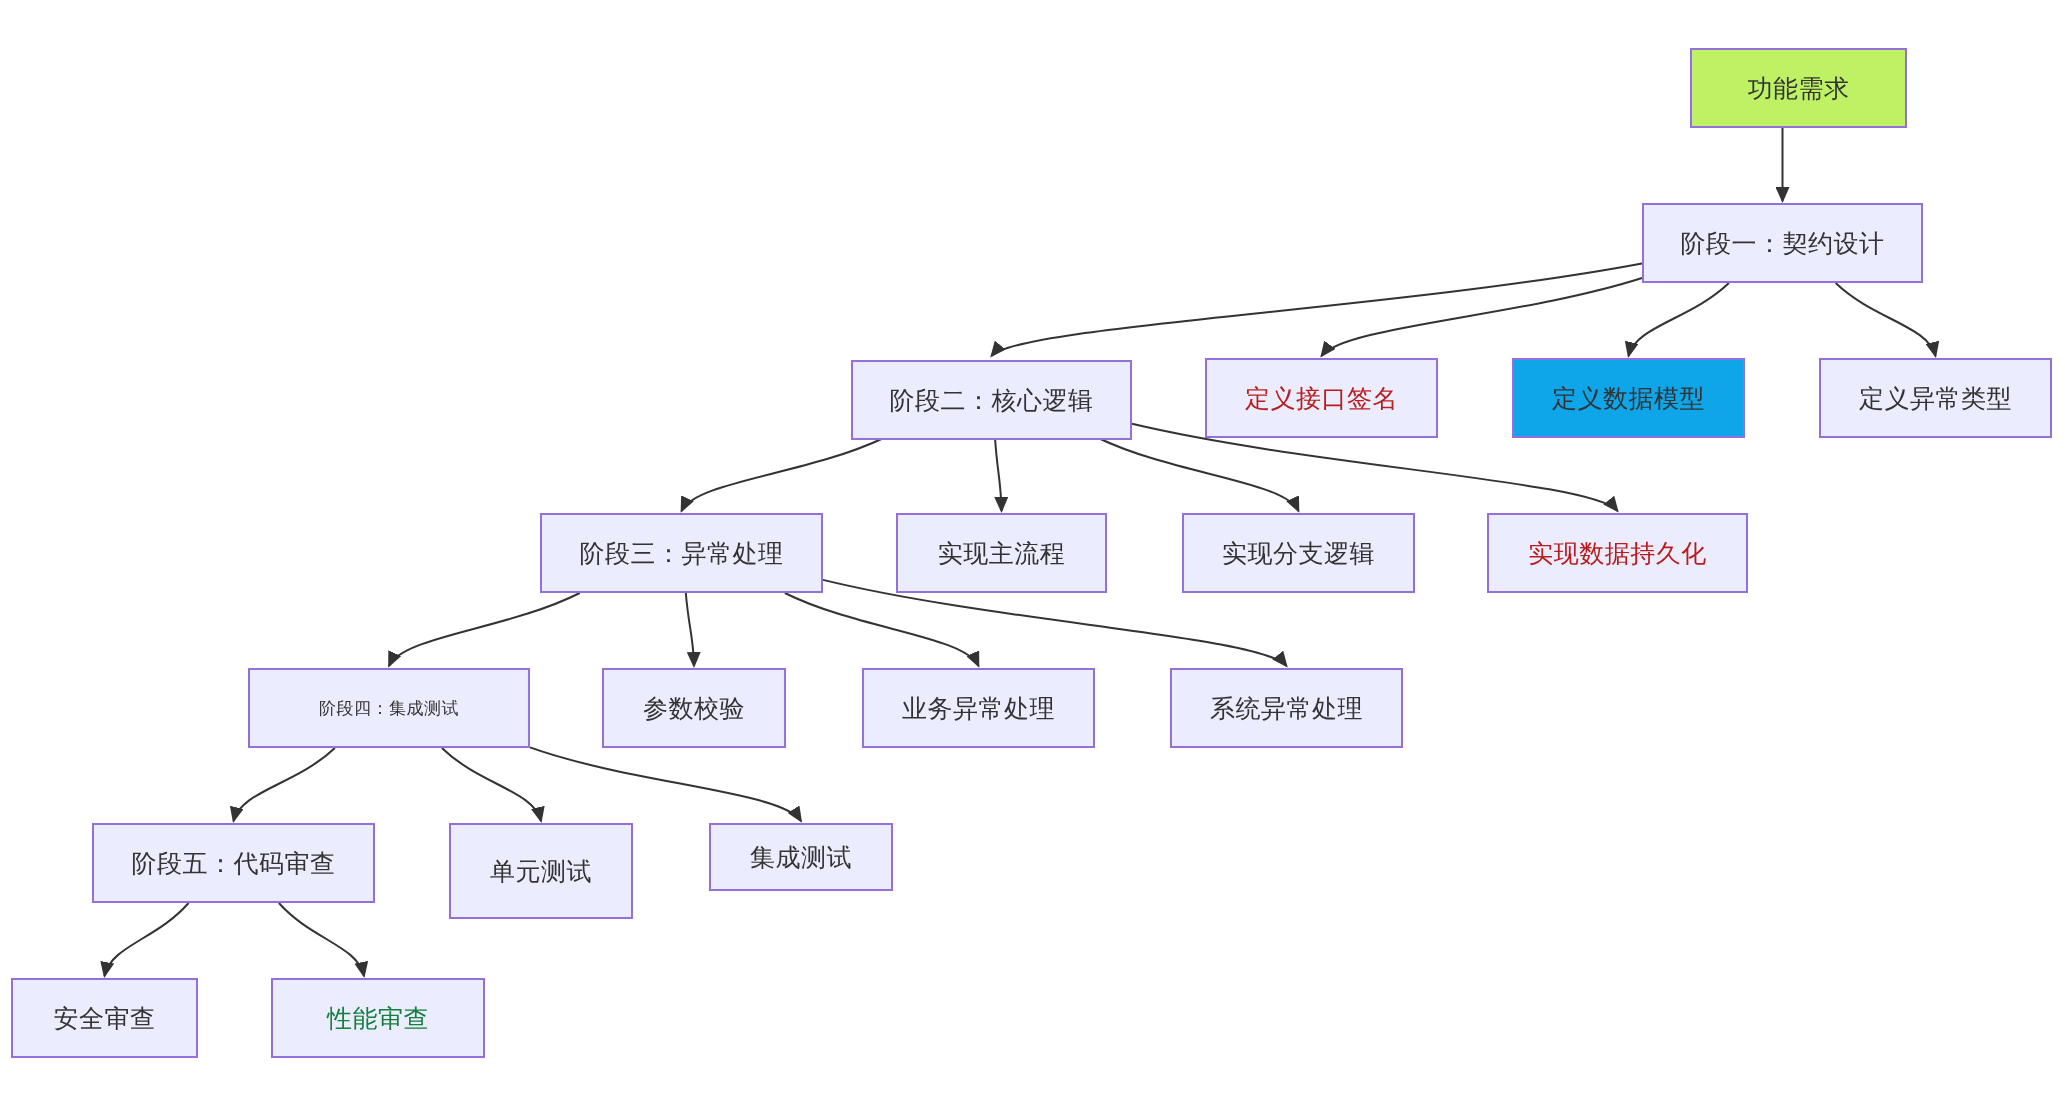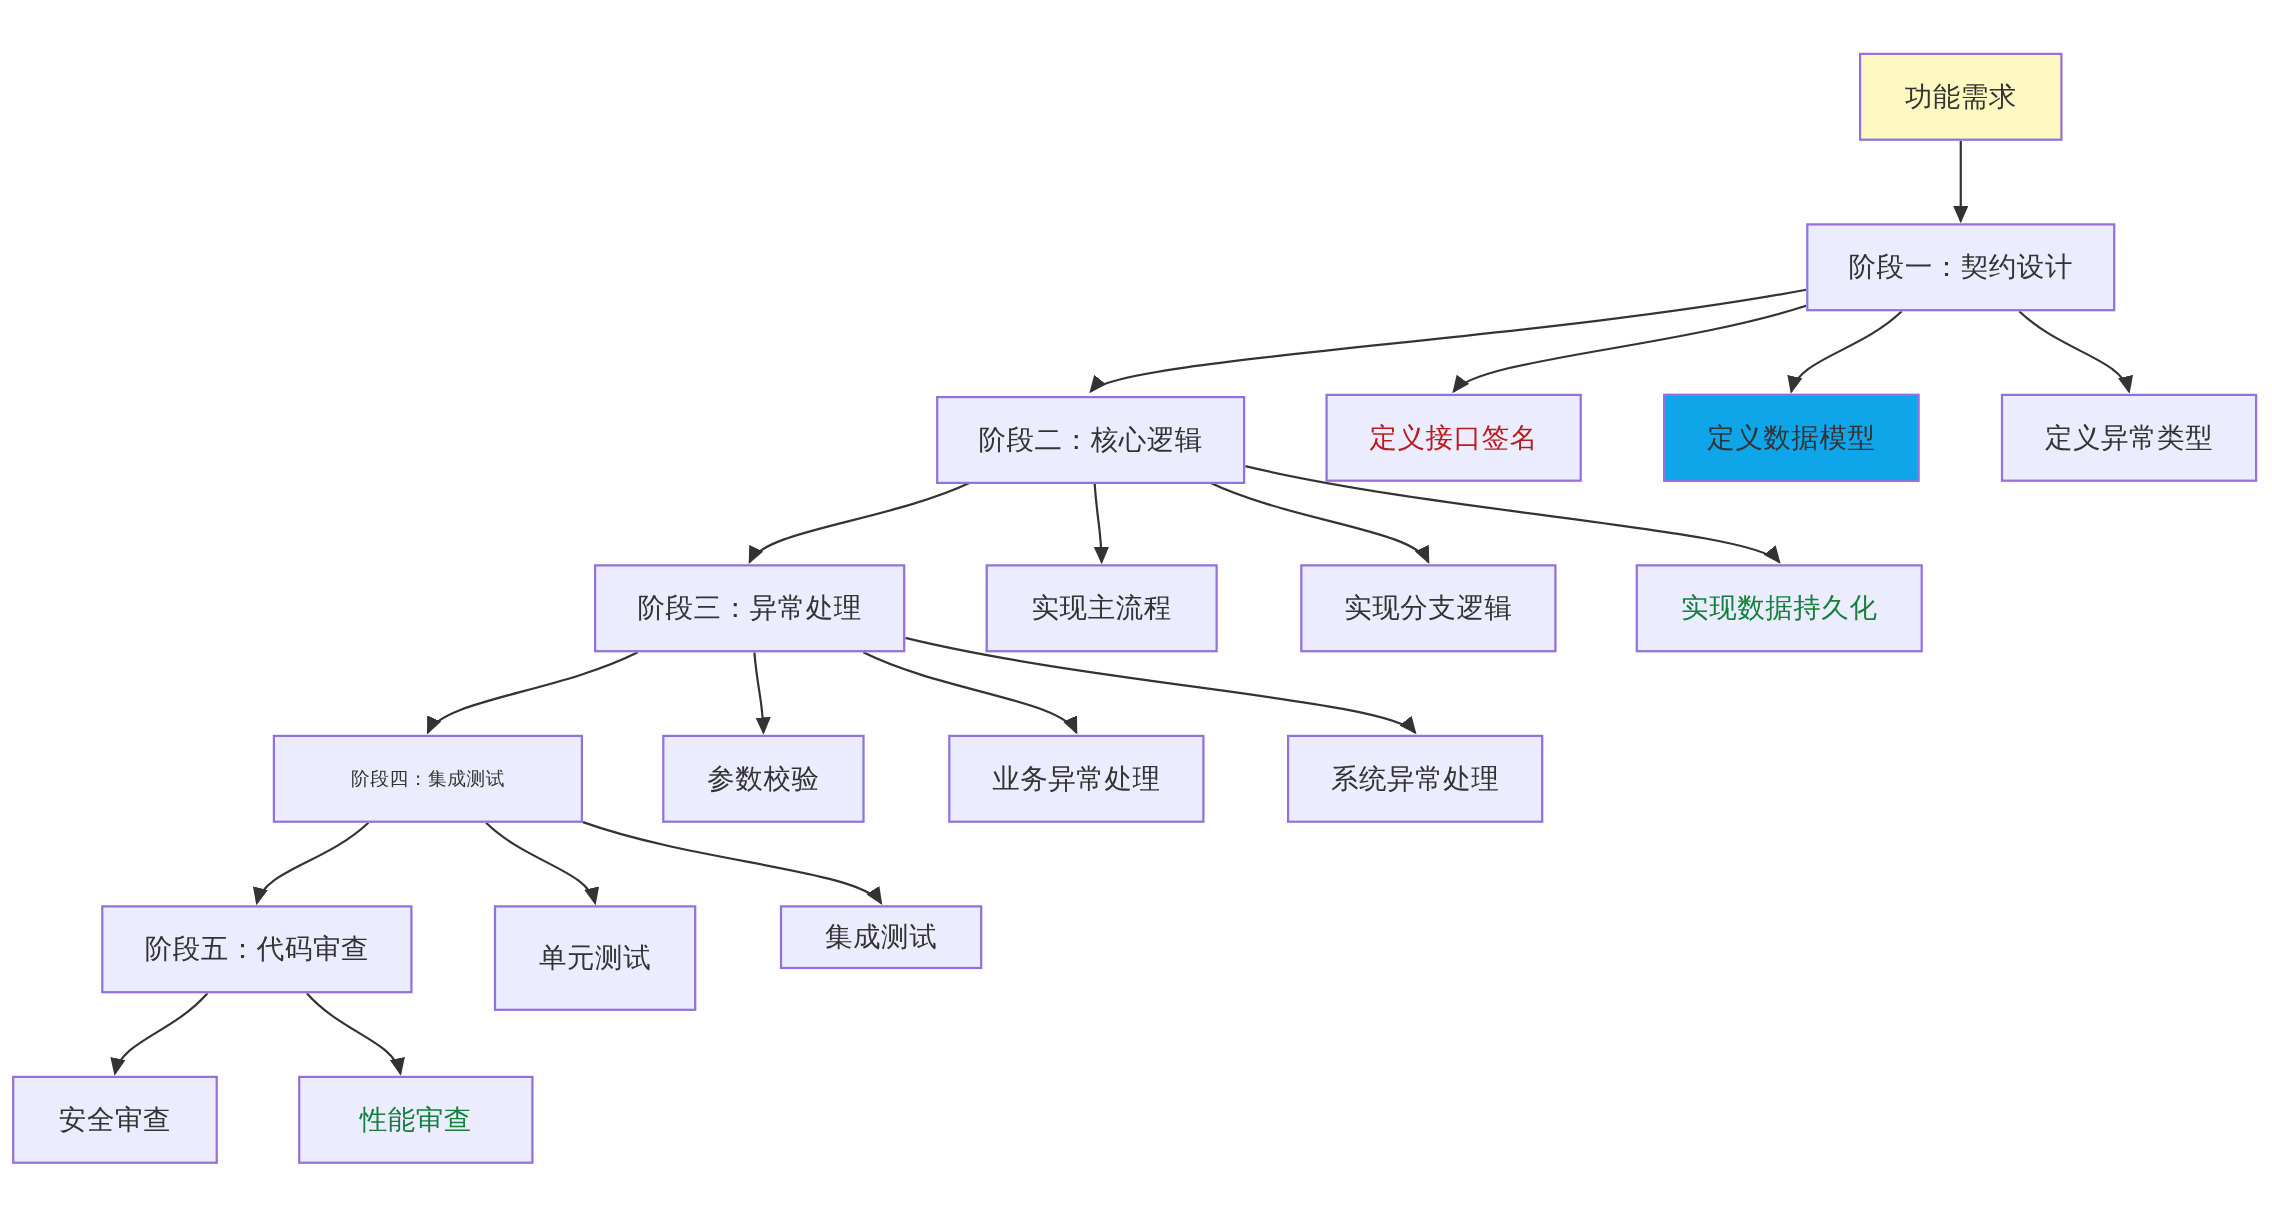--- a/index.html
+++ b/index.html
@@ -61,21 +61,21 @@
         <path d="M784.8,593.0 C858.4,629.5 964.9,636.0 978.5,666.0" fill="none" stroke="#333333" stroke-width="2" marker-end="url(#arrowhead)"></path>
         <path d="M823.0,579.9 C999.1,622.9 1262.5,636.0 1286.5,666.0" fill="none" stroke="#333333" stroke-width="2" marker-end="url(#arrowhead)"></path>
         <path d="M334.9,748.0 C296.4,784.5 240.6,791.0 233.5,821.0" fill="none" stroke="#333333" stroke-width="2" marker-end="url(#arrowhead)"></path>
         <path d="M441.9,748.0 C479.5,784.5 534.1,791.0 541.0,821.0" fill="none" stroke="#333333" stroke-width="2" marker-end="url(#arrowhead)"></path>
         <path d="M530.0,747.4 C633.0,784.2 782.0,791.0 801.0,821.0" fill="none" stroke="#333333" stroke-width="2" marker-end="url(#arrowhead)"></path>
         <path d="M188.6,903.0 C156.7,939.5 110.4,946.0 104.5,976.0" fill="none" stroke="#333333" stroke-width="2" marker-end="url(#arrowhead)"></path>
         <path d="M278.9,903.0 C311.2,939.5 358.0,946.0 364.0,976.0" fill="none" stroke="#333333" stroke-width="2" marker-end="url(#arrowhead)"></path>
       </g>
   </svg>
   <div>
-      <div class="node" style="left: 1690px; top: 48px; width: 185px; height: 80px; background: #fef9c3; border: 2px solid rgb(147, 112, 219); color: rgb(51, 51, 51); font-size: 25px;">
+      <div class="node" style="left: 1690px; top: 48px; width: 217px; height: 80px; background: #bef264; border: 2px solid rgb(147, 112, 219); color: rgb(51, 51, 51); font-size: 25px;">
         <span>功能需求</span>
       </div>
       <div class="node" style="left: 1642px; top: 203px; width: 281px; height: 80px; background: rgb(236, 236, 255); border: 2px solid rgb(147, 112, 219); color: rgb(51, 51, 51); font-size: 25px;">
         <span>阶段一：契约设计</span>
       </div>
       <div class="node" style="left: 851px; top: 360px; width: 281px; height: 80px; background: rgb(236, 236, 255); border: 2px solid rgb(147, 112, 219); color: rgb(51, 51, 51); font-size: 25px;">
         <span>阶段二：核心逻辑</span>
       </div>
       <div class="node" style="left: 1205px; top: 358px; width: 233px; height: 80px; background: rgb(236, 236, 255); border: 2px solid rgb(147, 112, 219); color: #b91c1c; font-size: 25px;">
         <span>定义接口签名</span>
@@ -88,42 +88,42 @@
       </div>
       <div class="node" style="left: 540px; top: 513px; width: 283px; height: 80px; background: rgb(236, 236, 255); border: 2px solid rgb(147, 112, 219); color: rgb(51, 51, 51); font-size: 25px;">
         <span>阶段三：异常处理</span>
       </div>
       <div class="node" style="left: 896px; top: 513px; width: 211px; height: 80px; background: rgb(236, 236, 255); border: 2px solid rgb(147, 112, 219); color: rgb(51, 51, 51); font-size: 25px;">
         <span>实现主流程</span>
       </div>
       <div class="node" style="left: 1182px; top: 513px; width: 233px; height: 80px; background: rgb(236, 236, 255); border: 2px solid rgb(147, 112, 219); color: rgb(51, 51, 51); font-size: 25px;">
         <span>实现分支逻辑</span>
       </div>
-      <div class="node" style="left: 1487px; top: 513px; width: 261px; height: 80px; background: rgb(236, 236, 255); border: 2px solid rgb(147, 112, 219); color: #15803d; font-size: 25px;">
+      <div class="node" style="left: 1487px; top: 513px; width: 261px; height: 80px; background: rgb(236, 236, 255); border: 2px solid rgb(147, 112, 219); color: #b91c1c; font-size: 25px;">
         <span>实现数据持久化</span>
       </div>
       <div class="node" style="left: 248px; top: 668px; width: 282px; height: 80px; background: rgb(236, 236, 255); border: 2px solid rgb(147, 112, 219); color: rgb(51, 51, 51); font-size: 17px;">
         <span>阶段四：集成测试</span>
       </div>
       <div class="node" style="left: 602px; top: 668px; width: 184px; height: 80px; background: rgb(236, 236, 255); border: 2px solid rgb(147, 112, 219); color: rgb(51, 51, 51); font-size: 25px;">
         <span>参数校验</span>
       </div>
       <div class="node" style="left: 862px; top: 668px; width: 233px; height: 80px; background: rgb(236, 236, 255); border: 2px solid rgb(147, 112, 219); color: rgb(51, 51, 51); font-size: 25px;">
         <span>业务异常处理</span>
       </div>
       <div class="node" style="left: 1170px; top: 668px; width: 233px; height: 80px; background: rgb(236, 236, 255); border: 2px solid rgb(147, 112, 219); color: rgb(51, 51, 51); font-size: 25px;">
         <span>系统异常处理</span>
       </div>
       <div class="node" style="left: 92px; top: 823px; width: 283px; height: 80px; background: rgb(236, 236, 255); border: 2px solid rgb(147, 112, 219); color: rgb(51, 51, 51); font-size: 25px;">
         <span>阶段五：代码审查</span>
       </div>
       <div class="node" style="left: 449px; top: 823px; width: 184px; height: 96px; background: rgb(236, 236, 255); border: 2px solid rgb(147, 112, 219); color: rgb(51, 51, 51); font-size: 25px;">
         <span>单元测试</span>
       </div>
-      <div class="node" style="left: 709px; top: 823px; width: 184px; height: 58px; background: rgb(236, 236, 255); border: 2px solid rgb(147, 112, 219); color: rgb(51, 51, 51); font-size: 25px;">
+      <div class="node" style="left: 709px; top: 823px; width: 184px; height: 68px; background: rgb(236, 236, 255); border: 2px solid rgb(147, 112, 219); color: rgb(51, 51, 51); font-size: 25px;">
         <span>集成测试</span>
       </div>
       <div class="node" style="left: 11px; top: 978px; width: 187px; height: 80px; background: rgb(236, 236, 255); border: 2px solid rgb(147, 112, 219); color: rgb(51, 51, 51); font-size: 25px;">
         <span>安全审查</span>
       </div>
       <div class="node" style="left: 271px; top: 978px; width: 214px; height: 80px; background: rgb(236, 236, 255); border: 2px solid rgb(147, 112, 219); color: #15803d; font-size: 25px;">
         <span>性能审查</span>
       </div>
     </div>
 </div>

